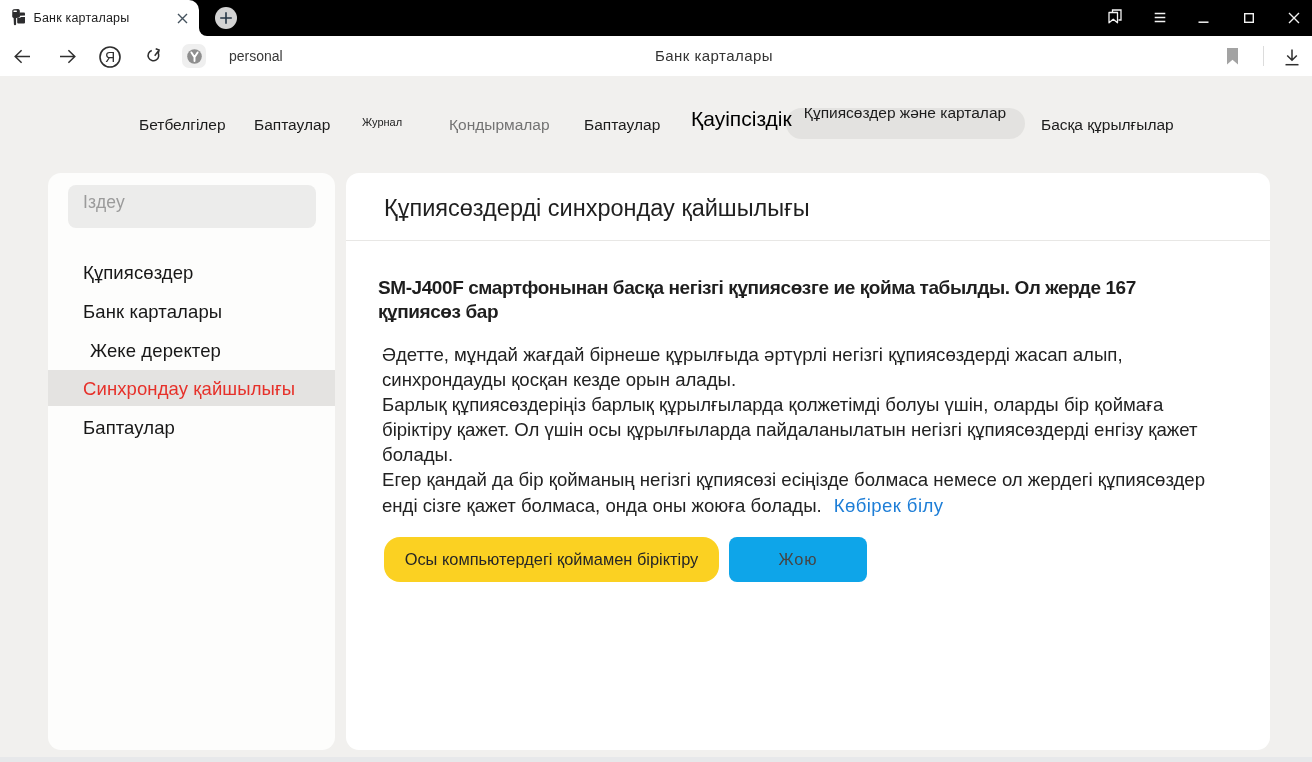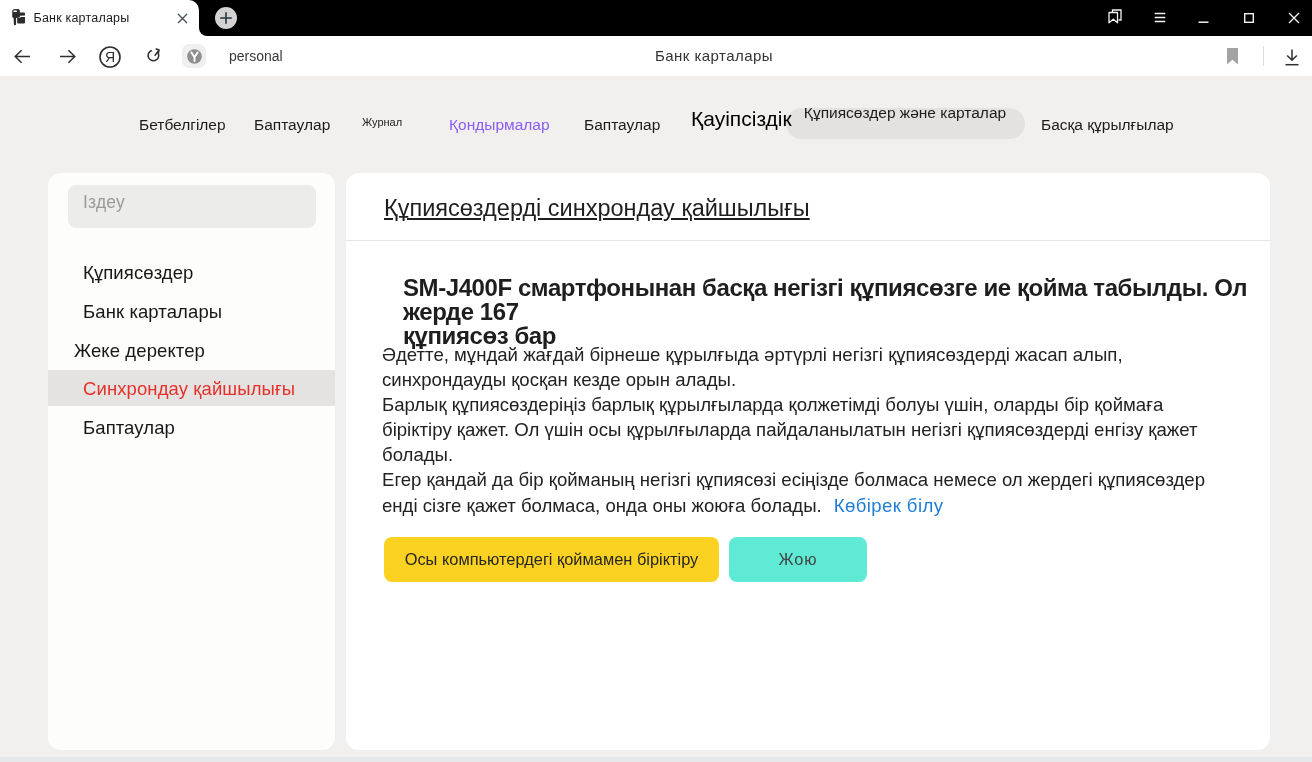--- a/index.html
+++ b/index.html
@@ -89,41 +89,41 @@
 
 <svg class="abs" style="left:1285px;top:49px" width="14" height="17" viewBox="0 0 14 17">
   <path d="M7 0.5 L7 10.5 M2.2 6.5 L7 11.2 L11.8 6.5" stroke="#2f2f2f" stroke-width="1.5" fill="none"></path>
   <path d="M0.5 15.7 H13.5" stroke="#2f2f2f" stroke-width="1.5" fill="none"></path>
 </svg>
 
 <div class="abs" style="left:786px;top:108px;width:239px;height:31px;border-radius:16px;background:#e3e2e0;"></div>
 <div class="abs nav" style="left:139px;top:116px;font-size:15.5px;color:#1c1c1c;">Бетбелгілер</div>
 <div class="abs nav" style="left:254px;top:116px;font-size:15.5px;color:#1c1c1c;">Баптаулар</div>
 <div class="abs nav" style="left:362px;top:116px;font-size:11px;color:#1c1c1c;">Журнал</div>
-<div class="abs nav" style="left:449px;top:116px;font-size:15.5px;color:#8b5cf6;">Қондырмалар</div>
+<div class="abs nav" style="left:449px;top:116px;font-size:15.5px;color:#737373;">Қондырмалар</div>
 <div class="abs nav" style="left:584px;top:116px;font-size:15.5px;color:#1c1c1c;">Баптаулар</div>
 <div class="abs nav" style="left:691px;top:107px;font-size:21px;color:#000000;">Қауіпсіздік</div>
 <div class="abs nav" style="left:905px;top:104px;font-size:15.5px;color:#1c1c1c;transform:translateX(-50%);">Құпиясөздер және карталар</div>
 <div class="abs nav" style="left:1041px;top:116px;font-size:15.5px;color:#1c1c1c;text-align:center;">Басқа құрылғылар</div>
 
 <div class="abs" style="left:48px;top:173px;width:287px;height:577px;background:#fdfdfc;border-radius:13px;"></div>
 <div class="abs" style="left:68px;top:185px;width:248px;height:43px;border-radius:8px;background:#ececeb;"></div>
 <div class="abs" style="left:83px;top:181px;height:43px;line-height:43px;font-size:17.5px;letter-spacing:0.2px;color:#9b9b9b;">Іздеу</div>
 
 <div class="abs" style="left:83px;top:253px;width:240px;height:39px;line-height:39px;font-size:18.5px;letter-spacing:0.1px;color:#171717;">Құпиясөздер</div>
 <div class="abs" style="left:83px;top:292px;width:240px;height:39px;line-height:39px;font-size:18.5px;letter-spacing:0.1px;color:#171717;">Банк карталары</div>
-<div class="abs" style="left:74px;top:331px;width:240px;height:39px;line-height:39px;font-size:18.5px;letter-spacing:0.1px;color:#171717;">Жеке деректер</div>
+<div class="abs" style="left:90px;top:331px;width:240px;height:39px;line-height:39px;font-size:18.5px;letter-spacing:0.1px;color:#171717;">Жеке деректер</div>
 <div class="abs" style="left:48px;top:370px;width:287px;height:36px;background:#e4e3e1;"></div>
 <div class="abs" style="left:83px;top:368.5px;width:240px;height:39px;line-height:39px;font-size:18.5px;letter-spacing:0.1px;color:#e6312a;">Синхрондау қайшылығы</div>
 <div class="abs" style="left:83px;top:408px;width:240px;height:39px;line-height:39px;font-size:18.5px;letter-spacing:0.1px;color:#171717;">Баптаулар</div>
 
 <div class="abs" style="left:346px;top:173px;width:924px;height:577px;background:#fff;border-radius:13px;"></div>
-<div class="abs" style="left:384px;top:195px;font-size:23.5px;color:#1f1f1f;text-decoration:underline;">Құпиясөздерді синхрондау қайшылығы</div>
+<div class="abs" style="left:384px;top:195px;font-size:23.5px;color:#1f1f1f;">Құпиясөздерді синхрондау қайшылығы</div>
 <div class="abs" style="left:346px;top:240px;width:924px;height:1px;background:#e8e7e5;"></div>
 
-<div class="abs" style="left:403px;top:276.4px;font-size:24px;letter-spacing:-0.42px;font-weight:bold;line-height:24px;color:#1e1e1e;">SM-J400F смартфонынан басқа негізгі құпиясөзге ие қойма табылды. Ол жерде 167<br>құпиясөз бар</div>
+<div class="abs" style="left:378px;top:276.4px;font-size:19px;letter-spacing:-0.42px;font-weight:bold;line-height:24px;color:#1e1e1e;">SM-J400F смартфонынан басқа негізгі құпиясөзге ие қойма табылды. Ол жерде 167<br>құпиясөз бар</div>
 
 <div class="abs" style="left:382px;top:342px;font-size:18.6px;line-height:25.1px;color:#222;">Әдетте, мұндай жағдай бірнеше құрылғыда әртүрлі негізгі құпиясөздерді жасап алып,<br>синхрондауды қосқан кезде орын алады.<br>Барлық құпиясөздеріңіз барлық құрылғыларда қолжетімді болуы үшін, оларды бір қоймаға<br>біріктіру қажет. Ол үшін осы құрылғыларда пайдаланылатын негізгі құпиясөздерді енгізу қажет<br>болады.<br>Егер қандай да бір қойманың негізгі құпиясөзі есіңізде болмаса немесе ол жердегі құпиясөздер<br>енді сізге қажет болмаса, онда оны жоюға болады.<span style="color:#1e7ed7;margin-left:12px;letter-spacing:0.4px;">Көбірек білу</span></div>
 
-<div class="abs" style="left:384px;top:537px;width:335px;height:45px;border-radius:8px;background:#fbd122;text-align:center;line-height:45px;font-size:16.4px;color:#262626;">Осы компьютердегі қоймамен біріктіру</div>
-<div class="abs" style="left:729px;top:537px;width:138px;height:45px;border-radius:8px;background:#5eead4;text-align:center;line-height:45px;font-size:16.4px;letter-spacing:0.8px;color:#454545;">Жою</div>
+<div class="abs" style="left:384px;top:537px;width:335px;height:45px;border-radius:16px;background:#fbd122;text-align:center;line-height:45px;font-size:16.4px;color:#262626;">Осы компьютердегі қоймамен біріктіру</div>
+<div class="abs" style="left:729px;top:537px;width:138px;height:45px;border-radius:8px;background:#0ea5e9;text-align:center;line-height:45px;font-size:16.4px;letter-spacing:0.8px;color:#454545;">Жою</div>
 
 <div class="abs" style="left:0;top:757px;width:1312px;height:5px;background:#e7e8ea;"></div>
 
 </body></html>

